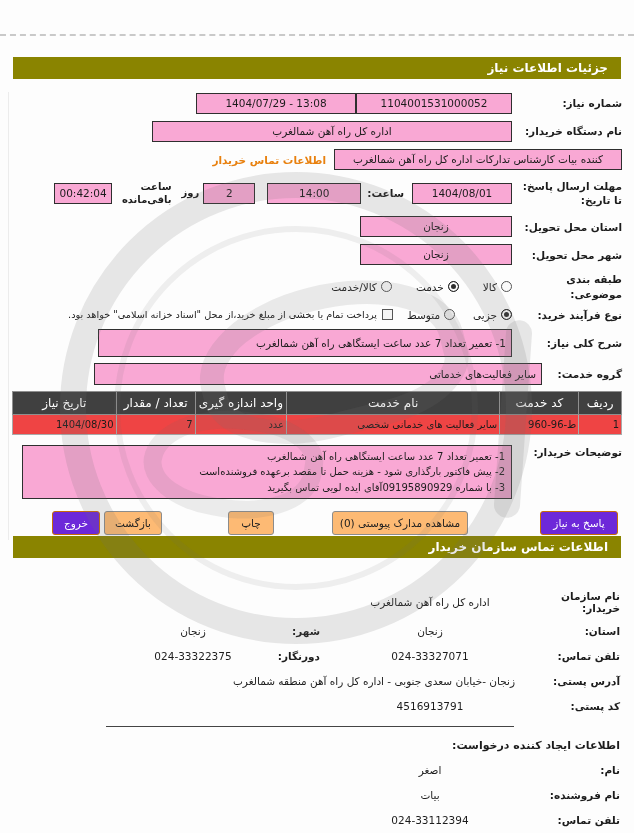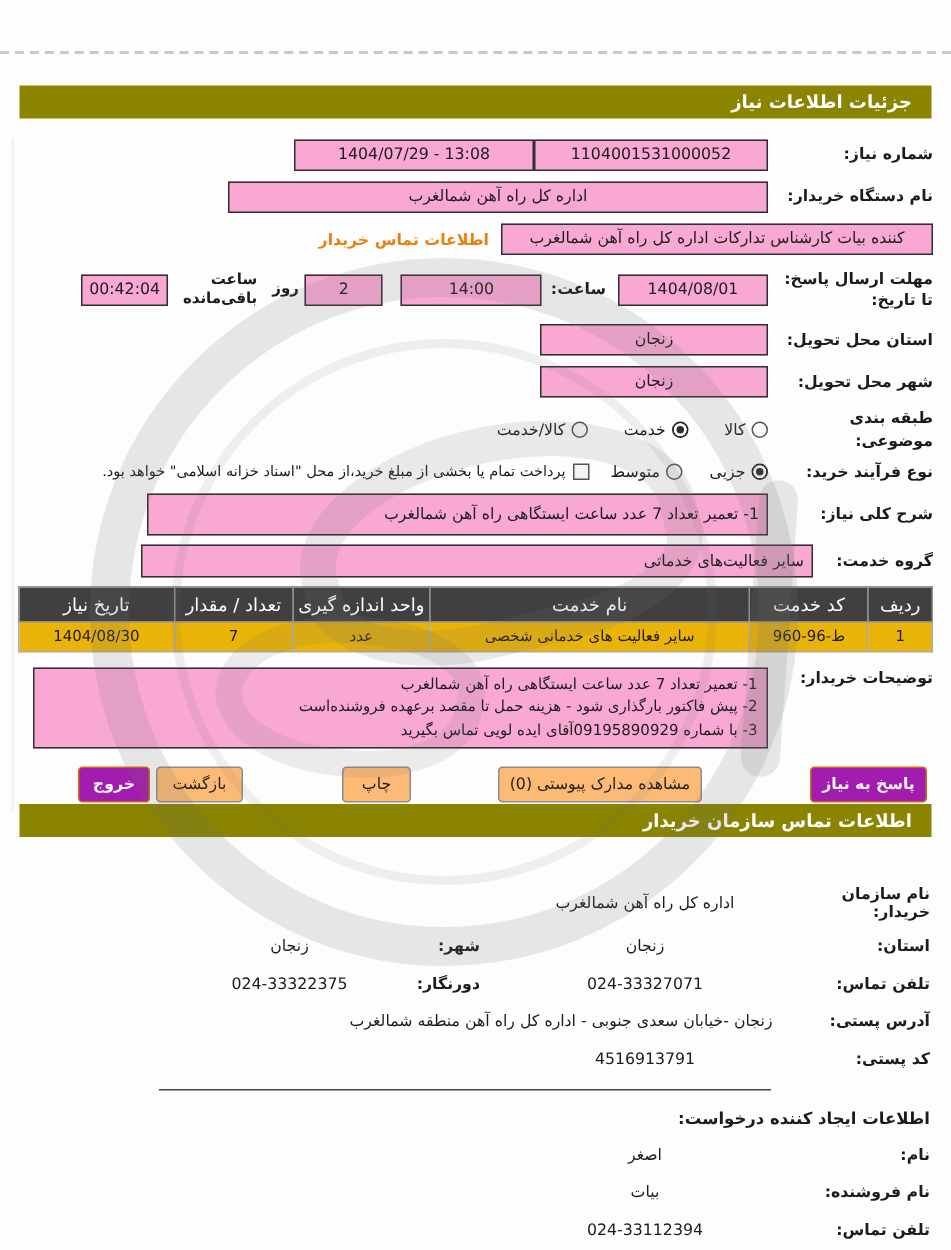--- a/index.html
+++ b/index.html
@@ -53,33 +53,33 @@
 
   .big-box { height: 28px; line-height: 26px; }
   .subtitle { font-weight: bold; font-size: 11.5px; margin: 4px 0 9px; }
 
   table.svc { width: 100%; border-collapse: collapse; margin: 6px 0 10px; table-layout: fixed; }
   table.svc th {
     background: #404040; color: #fff; font-weight: normal; font-size: 12px;
     border: 1px solid #8f8f8f; padding: 4px 2px; text-align: center;
   }
   table.svc td {
-    background: #eab308; font-size: 10px; border: 1px solid #aaa; padding: 4px 2px; text-align: center;
+    background: #ef4444; font-size: 10px; border: 1px solid #aaa; padding: 4px 2px; text-align: right;
   }
   .col-radif { width: 7%; } .col-code { width: 13%; } .col-name { width: 35%; }
   .col-unit { width: 15%; } .col-qty { width: 13%; } .col-date { width: 17%; }
 
   .notes-box { flex: 1; margin-left: 10px; padding: 3px 6px; line-height: 1.55; font-size: 10px; text-align: right; min-height: 46px; }
 
   .btn-row { display: flex; align-items: center; margin-top: 12px; }
   .btn {
     height: 24px; border-radius: 3px; font-size: 10.5px; cursor: pointer;
     font-family: "DejaVu Sans", sans-serif; display: inline-flex; align-items: center; justify-content: center;
   }
-  .btn.orange { background: #a21caf; color: #fff; font-weight: bold; border: 1px solid #c96c07; }
+  .btn.orange { background: #6d28d9; color: #fff; font-weight: normal; border: 1px solid #c96c07; }
   .btn.plain { background: #fdba74; color: #222; border: 1px solid #8c8c8c; }
   #btn-respond { width: 78px; margin-right: 4px; }
   #btn-attach { width: 136px; margin-right: 72px; }
   #btn-print { width: 46px; margin-right: 58px; }
   #btn-back { width: 58px; margin-right: 66px; }
   #btn-exit { width: 48px; margin-right: 4px; }
 
   .contact-area { position: absolute; top: 590px; right: 14px; left: 14px; }
   .crow { display: flex; align-items: center; margin-bottom: 9px; min-height: 16px; }
   .clbl { font-weight: bold; font-size: 10.5px; width: 105px; text-align: right; padding-left: 6px; flex-shrink: 0; }

